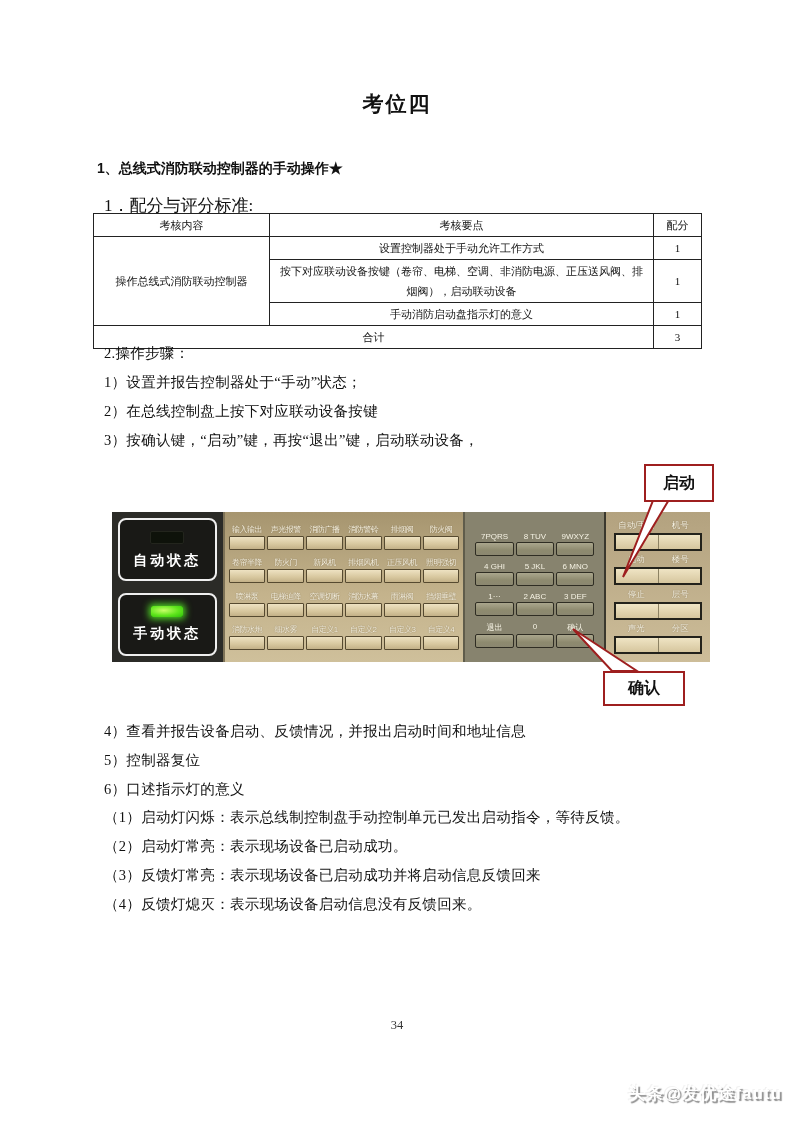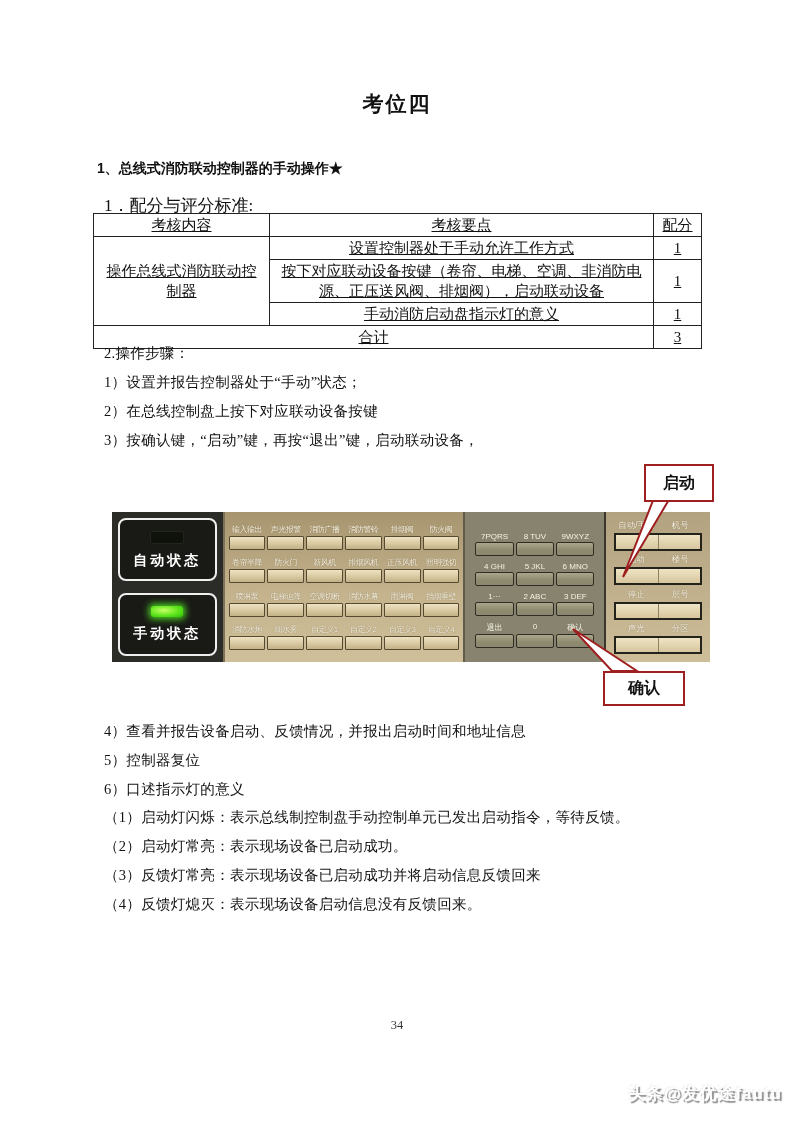--- a/index.html
+++ b/index.html
@@ -3,21 +3,21 @@
 <meta charset="utf-8">
 <style>
   html,body{margin:0;padding:0;background:#e8e8e8;}
   .page{position:relative;width:794px;height:1123px;background:#ffffff;margin:0 auto;
         overflow:hidden;font-family:"Liberation Serif",serif;color:#111;}
   .abs{position:absolute;}
   .doc-title{top:90px;left:0;width:794px;text-align:center;font-family:"Liberation Sans",sans-serif;
              font-weight:bold;font-size:21px;letter-spacing:2px;}
   .sec-heading{top:160px;left:97px;font-family:"Liberation Sans",sans-serif;font-weight:bold;font-size:14px;}
   .tbl-caption{top:194px;left:104px;font-size:17px;}
-  table.score{border-collapse:collapse;table-layout:fixed;width:608px;font-size:15px;text-decoration:underline;}
+  table.score{border-collapse:collapse;table-layout:fixed;width:608px;font-size:11px;}
   table.score td{border:1px solid #222;text-align:center;vertical-align:middle;
                  padding:1px 6px;line-height:20px;}
   .line{font-size:14.5px;letter-spacing:0.3px;white-space:nowrap;}
   
   .photo{top:512px;left:112px;width:598px;height:150px;display:flex;font-family:"Liberation Sans",sans-serif;}
   .p-left{width:115px;background:#2b2b27;display:flex;flex-direction:column;justify-content:space-evenly;}
   .st-box{border:2px solid #efefef;border-radius:8px;margin:6px 6px;height:62px;background:#191916;}
   .led{width:32px;height:11px;margin:11px auto 0;border-radius:2px;}
   .led-off{background:#0e120a;border:1px solid #23251d;}
   .led-on{background:radial-gradient(ellipse at 40% 40%,#c6ff67 0%,#5fe51c 55%,#2cbf08 100%);

